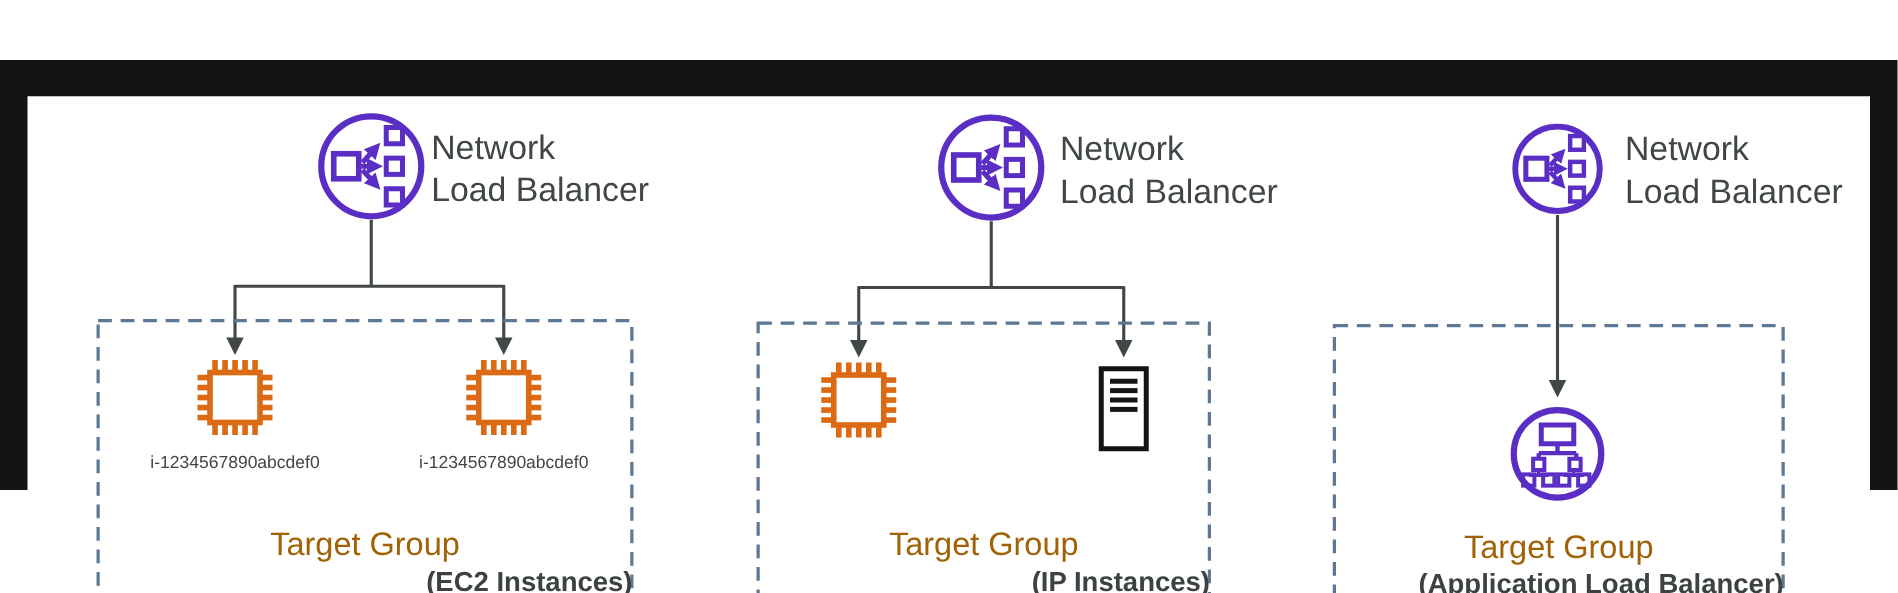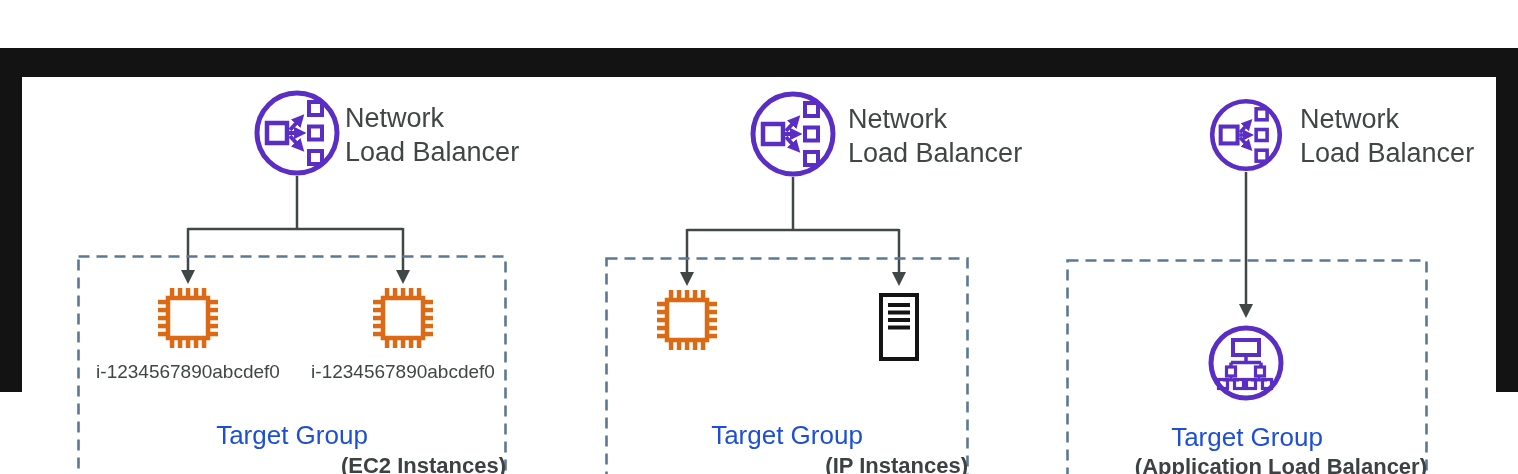--- a/index.html
+++ b/index.html
@@ -6,22 +6,22 @@
     font-family:"Liberation Sans", sans-serif;}
   .frame{position:absolute;left:0;top:0;width:1518px;height:344px;background:#131313;margin-top:48px;}
   .canvas{position:absolute;left:22px;top:29px;width:1474px;height:421px;background:#ffffff;}
   .abs{position:absolute;}
   .connector{position:absolute;left:0;top:0;width:1474px;height:421px;}
   .line{stroke:#414747;stroke-width:2.5;fill:none;}
   .head{fill:#414747;stroke:none;}
   .tgbox{fill:none;stroke:#5C7894;stroke-width:2.6;stroke-dasharray:11 7;}
   .p-stroke{stroke:#5A2EC4;fill:none;}
   .nlb-title{color:#404646;font-size:27px;line-height:34px;white-space:nowrap;}
-  .target-label{color:#404646;font-size:19px;text-align:center;white-space:nowrap;}
-  .tg-title{color:#1d4ed8;font-size:26px;text-align:center;white-space:nowrap;}
+  .target-label{color:#404646;font-size:14px;text-align:center;white-space:nowrap;}
+  .tg-title{color:#a16207;font-size:26px;text-align:center;white-space:nowrap;}
   .tg-sub{color:#3c4242;font-size:22px;font-weight:bold;text-align:right;white-space:nowrap;}
   svg{display:block;}
 </style>
 </head>
 <body>
 
 <div class="frame">
 <div class="canvas">
 
   <svg width="0" height="0" style="position:absolute">

